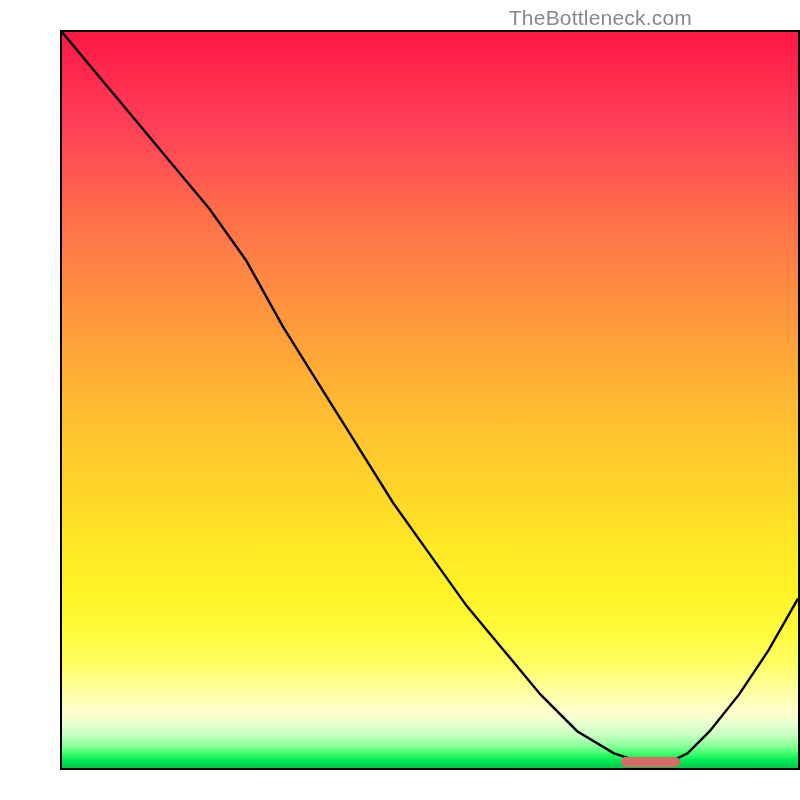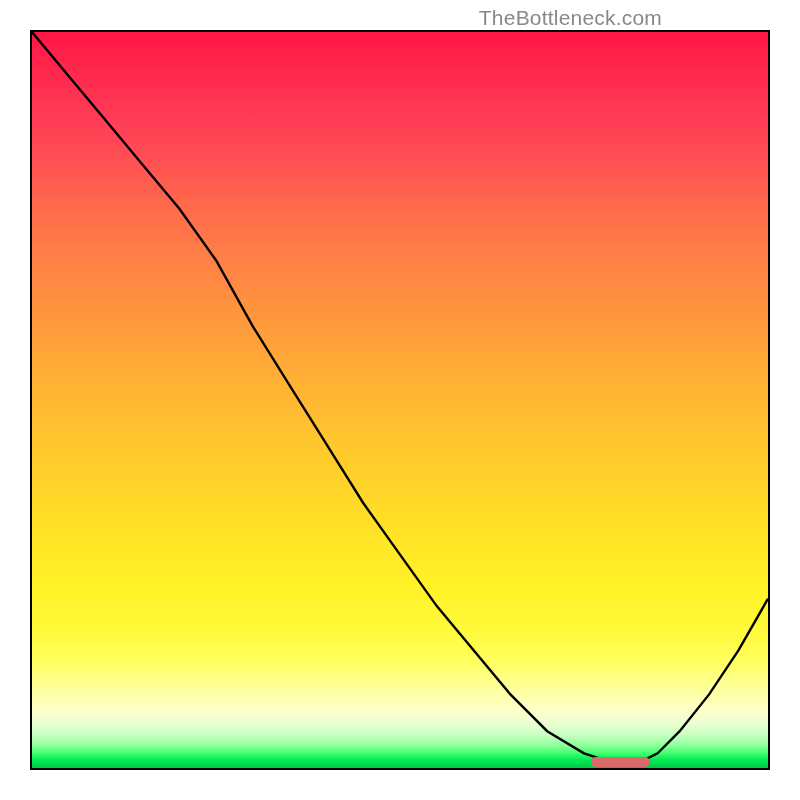--- a/index.html
+++ b/index.html
@@ -7,20 +7,21 @@
     padding: 0;
     width: 800px;
     height: 800px;
     background: #ffffff;
     font-family: Arial, Helvetica, sans-serif;
   }
   .wrap {
     position: relative;
     width: 688px;
     height: 800px;
+    margin-left: 30px;
   }
   .plot {
     position: absolute;
     left: 30px;
     top: 30px;
     width: 740px;
     height: 740px;
     border: 2px solid #000;
     box-sizing: border-box;
     overflow: hidden;

